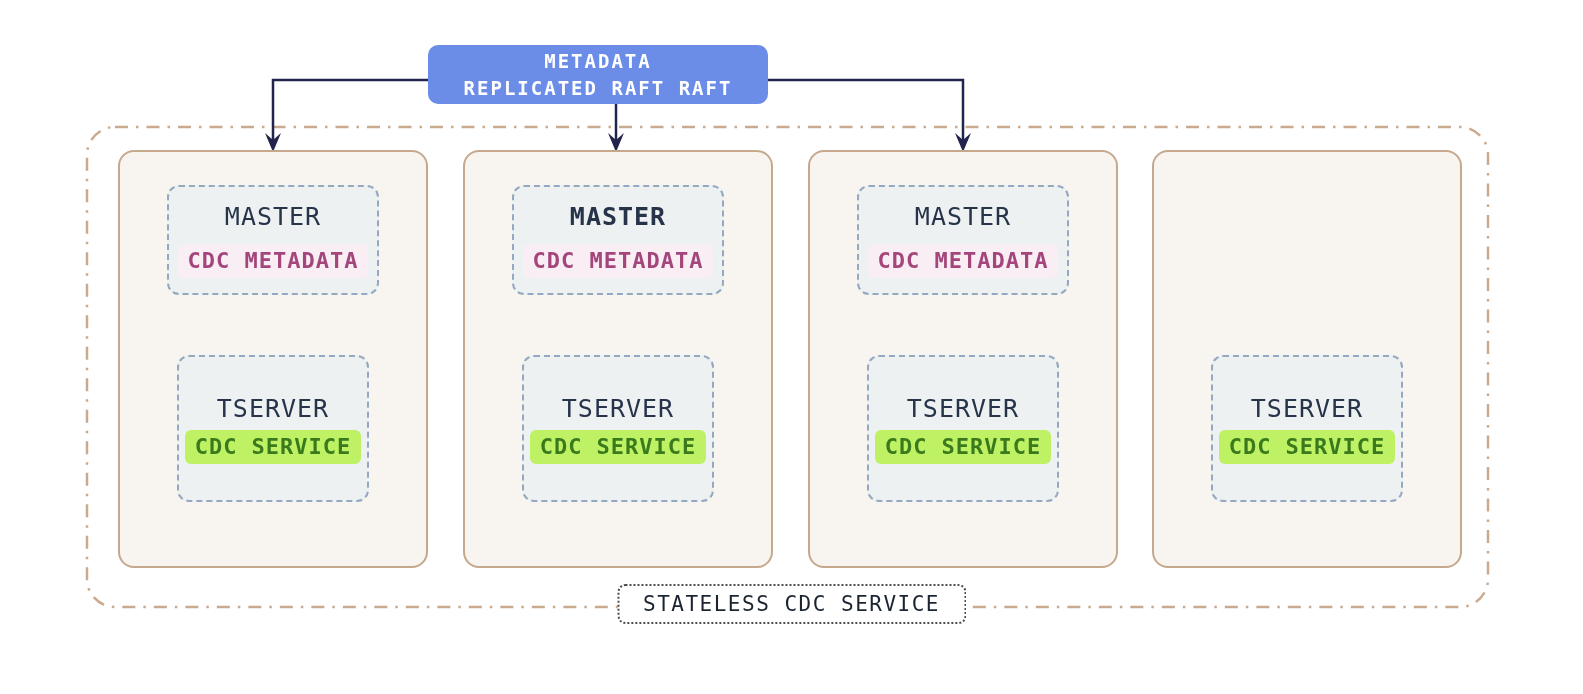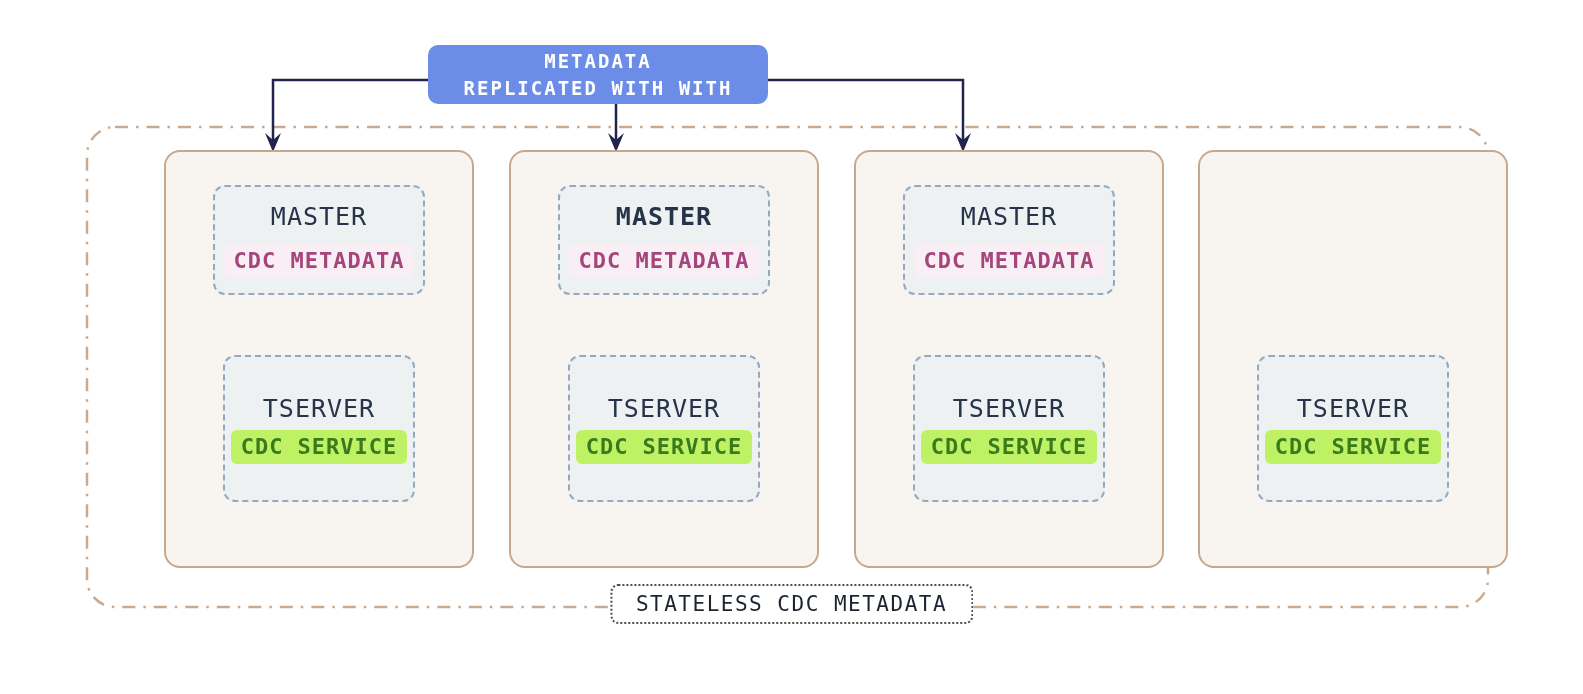--- a/index.html
+++ b/index.html
@@ -19,21 +19,20 @@
     display:flex;flex-direction:column;align-items:center;justify-content:center;
     color:#ffffff;font-weight:bold;font-size:19px;line-height:27px;letter-spacing:2px;
     text-align:right;
   }
 
   
   .node{
     position:absolute;top:150px;width:310px;height:418px;
     background:#f8f5f0;border:2px solid #c6a88d;border-radius:16px;
     box-sizing:border-box;
-    margin-left:46px;
   }
   .node.n1{left:118px;}
   .node.n2{left:463px;}
   .node.n3{left:808px;}
   .node.n4{left:1152px;}
 
   
   .inner-box{
     position:absolute;
     background:#edf1f2;border:2px dashed #94a9bf;border-radius:12px;
@@ -79,21 +78,21 @@
     </g>
     <g fill="#23244d" stroke="none">
       <path d="M 265 133 L 273 152 L 281 133 L 273 140 Z"></path>
       <path d="M 608 133 L 616 152 L 624 133 L 616 140 Z"></path>
       <path d="M 955 133 L 963 152 L 971 133 L 963 140 Z"></path>
     </g>
   </svg>
 
   <div class="raft-box">
     <span>METADATA</span>
-    <span>REPLICATED WITH WITH</span>
+    <span>REPLICATED RAFT RAFT</span>
   </div>
 
   <div class="node n1">
     <div class="inner-box master-box">
       <span class="inner-label">MASTER</span>
       <span class="badge metadata">CDC METADATA</span>
     </div>
     <div class="inner-box tserver-box">
       <span class="inner-label">TSERVER</span>
       <span class="badge service">CDC SERVICE</span>
@@ -122,15 +121,15 @@
     </div>
   </div>
 
   <div class="node n4">
     <div class="inner-box tserver-box">
       <span class="inner-label">TSERVER</span>
       <span class="badge service">CDC SERVICE</span>
     </div>
   </div>
 
-  <div class="footer-label">STATELESS CDC METADATA</div>
+  <div class="footer-label">STATELESS CDC SERVICE</div>
 
 </div>
 
 </body></html>

